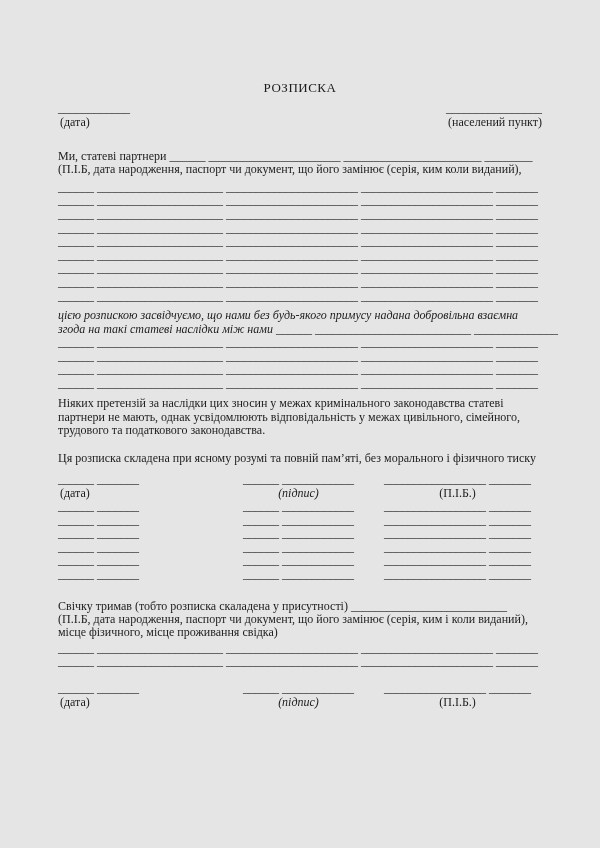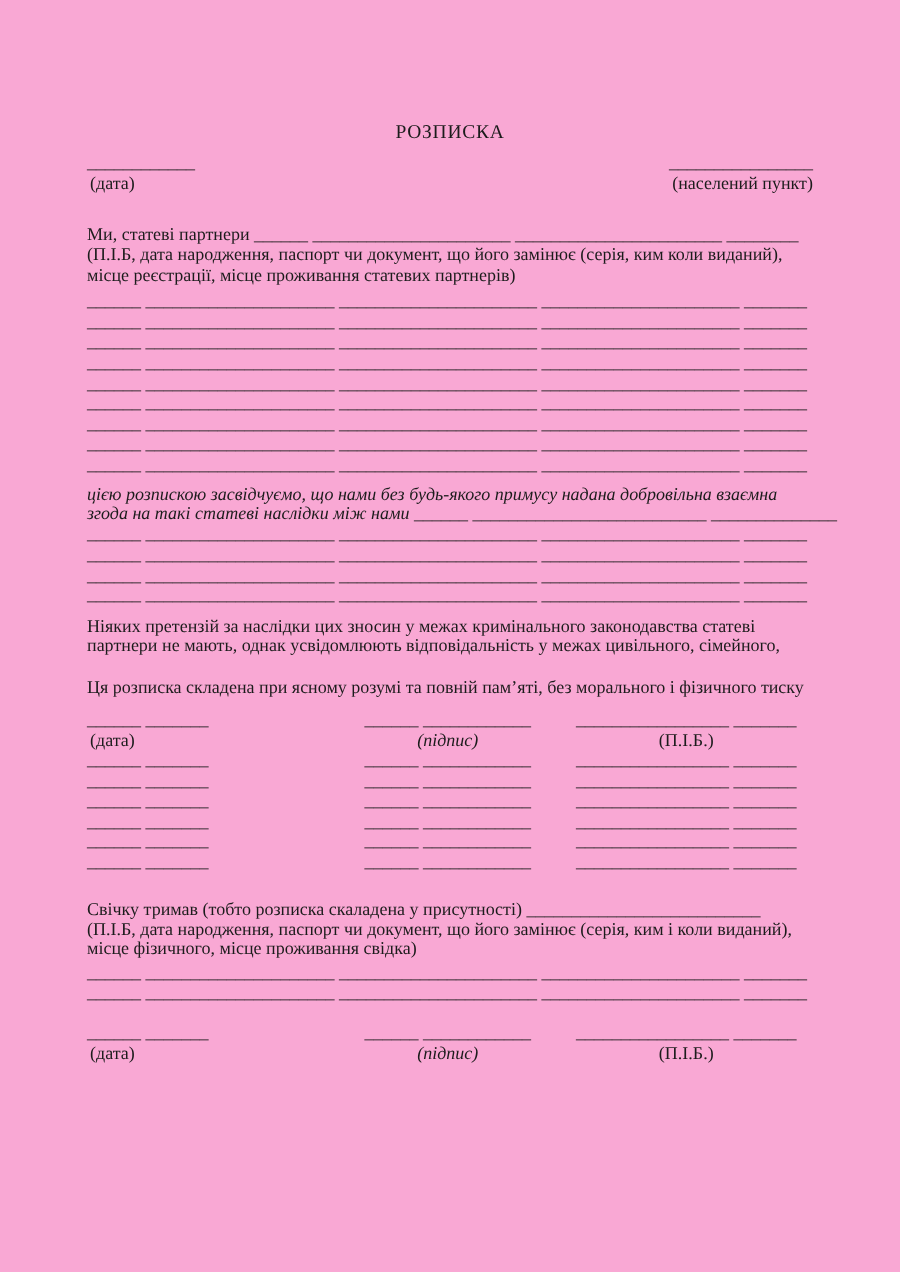--- a/index.html
+++ b/index.html
@@ -1,19 +1,19 @@
 <!DOCTYPE html>
 <html><head>
 <meta charset="utf-8">
 <style>
   html, body { margin:0; padding:0; background:#ffffff; }
   .page {
     position:relative;
     width:600px; height:848px;
-    background:#f9a8d4;
+    background:#e5e5e5;
     overflow:hidden;
     font-family:"Liberation Serif","DejaVu Serif",serif;
     font-size:12px;
     color:#1c1c1c;
   }
   .content { position:absolute; left:58px; top:0; width:484px; }
   .title { margin-top:80px; line-height:15px; text-align:center; font-size:13px; letter-spacing:0.5px; }
   .row-between { display:flex; justify-content:space-between; }
   .hdr-lines { margin-top:7px; line-height:13px; }
   .hdr-labels { margin-top:1px; line-height:13px; }
@@ -49,21 +49,20 @@
       <span>________________</span>
     </div>
     <div class="hdr-labels row-between">
       <span class="left-label">(дата)</span>
       <span>(населений пункт)</span>
     </div>
 
     <div class="partners">
       <div class="ln"><span>Ми, статеві партнери </span><span>______ ______________________ _______________________ ________</span></div>
       <div class="ln">(П.І.Б, дата народження, паспорт чи документ, що його замінює (серія, ким коли виданий),</div>
-      <div class="ln">місце реєстрації, місце проживання статевих партнерів)</div>
     </div>
 
     <div class="partner-blanks">
         <div class="blank-line">______ _____________________ ______________________ ______________________ _______</div>
         <div class="blank-line">______ _____________________ ______________________ ______________________ _______</div>
         <div class="blank-line">______ _____________________ ______________________ ______________________ _______</div>
         <div class="blank-line">______ _____________________ ______________________ ______________________ _______</div>
         <div class="blank-line">______ _____________________ ______________________ ______________________ _______</div>
         <div class="blank-line">______ _____________________ ______________________ ______________________ _______</div>
         <div class="blank-line">______ _____________________ ______________________ ______________________ _______</div>
@@ -79,20 +78,21 @@
     <div>
         <div class="blank-line">______ _____________________ ______________________ ______________________ _______</div>
         <div class="blank-line">______ _____________________ ______________________ ______________________ _______</div>
         <div class="blank-line">______ _____________________ ______________________ ______________________ _______</div>
         <div class="blank-line">______ _____________________ ______________________ ______________________ _______</div>
       </div>
 
     <div class="claims">
       <div class="ln">Ніяких претензій за наслідки цих зносин у межах кримінального законодавства статеві</div>
       <div class="ln">партнери не мають, однак усвідомлюють відповідальність у межах цивільного, сімейного,</div>
+      <div class="ln">трудового та податкового законодавства.</div>
     </div>
 
     <div class="ln sound">Ця розписка складена при ясному розумі та повній пам’яті, без морального і фізичного тиску</div>
 
     <div class="sig-table">
       <div class="sig-col c1">
         <div class="u-line">______ _______</div>
         <div class="sig-label">(дата)</div>
         <div>
             <div class="u-line">______ _______</div>

